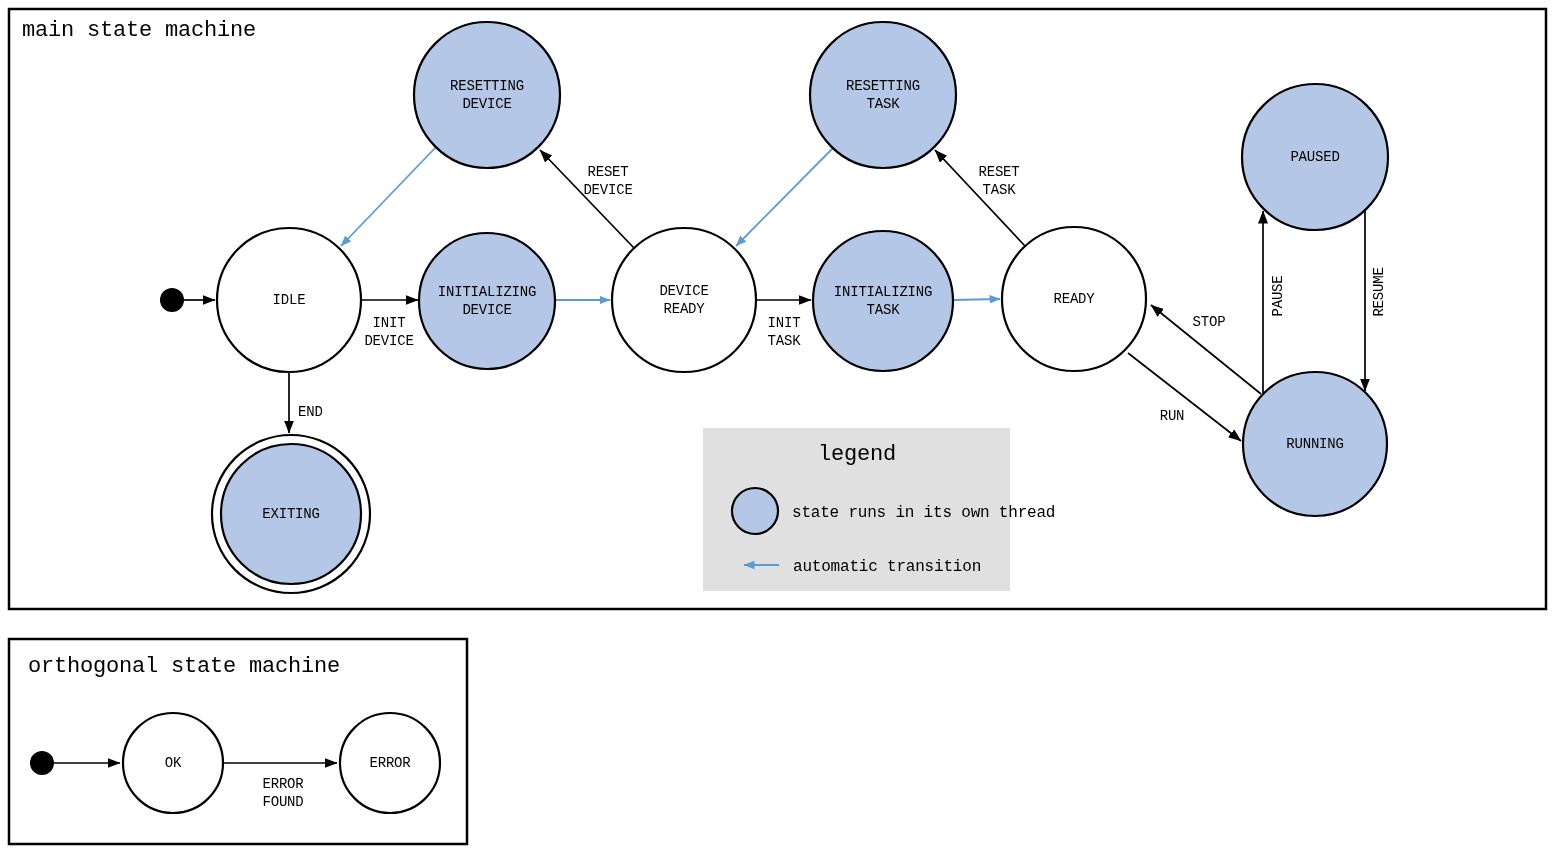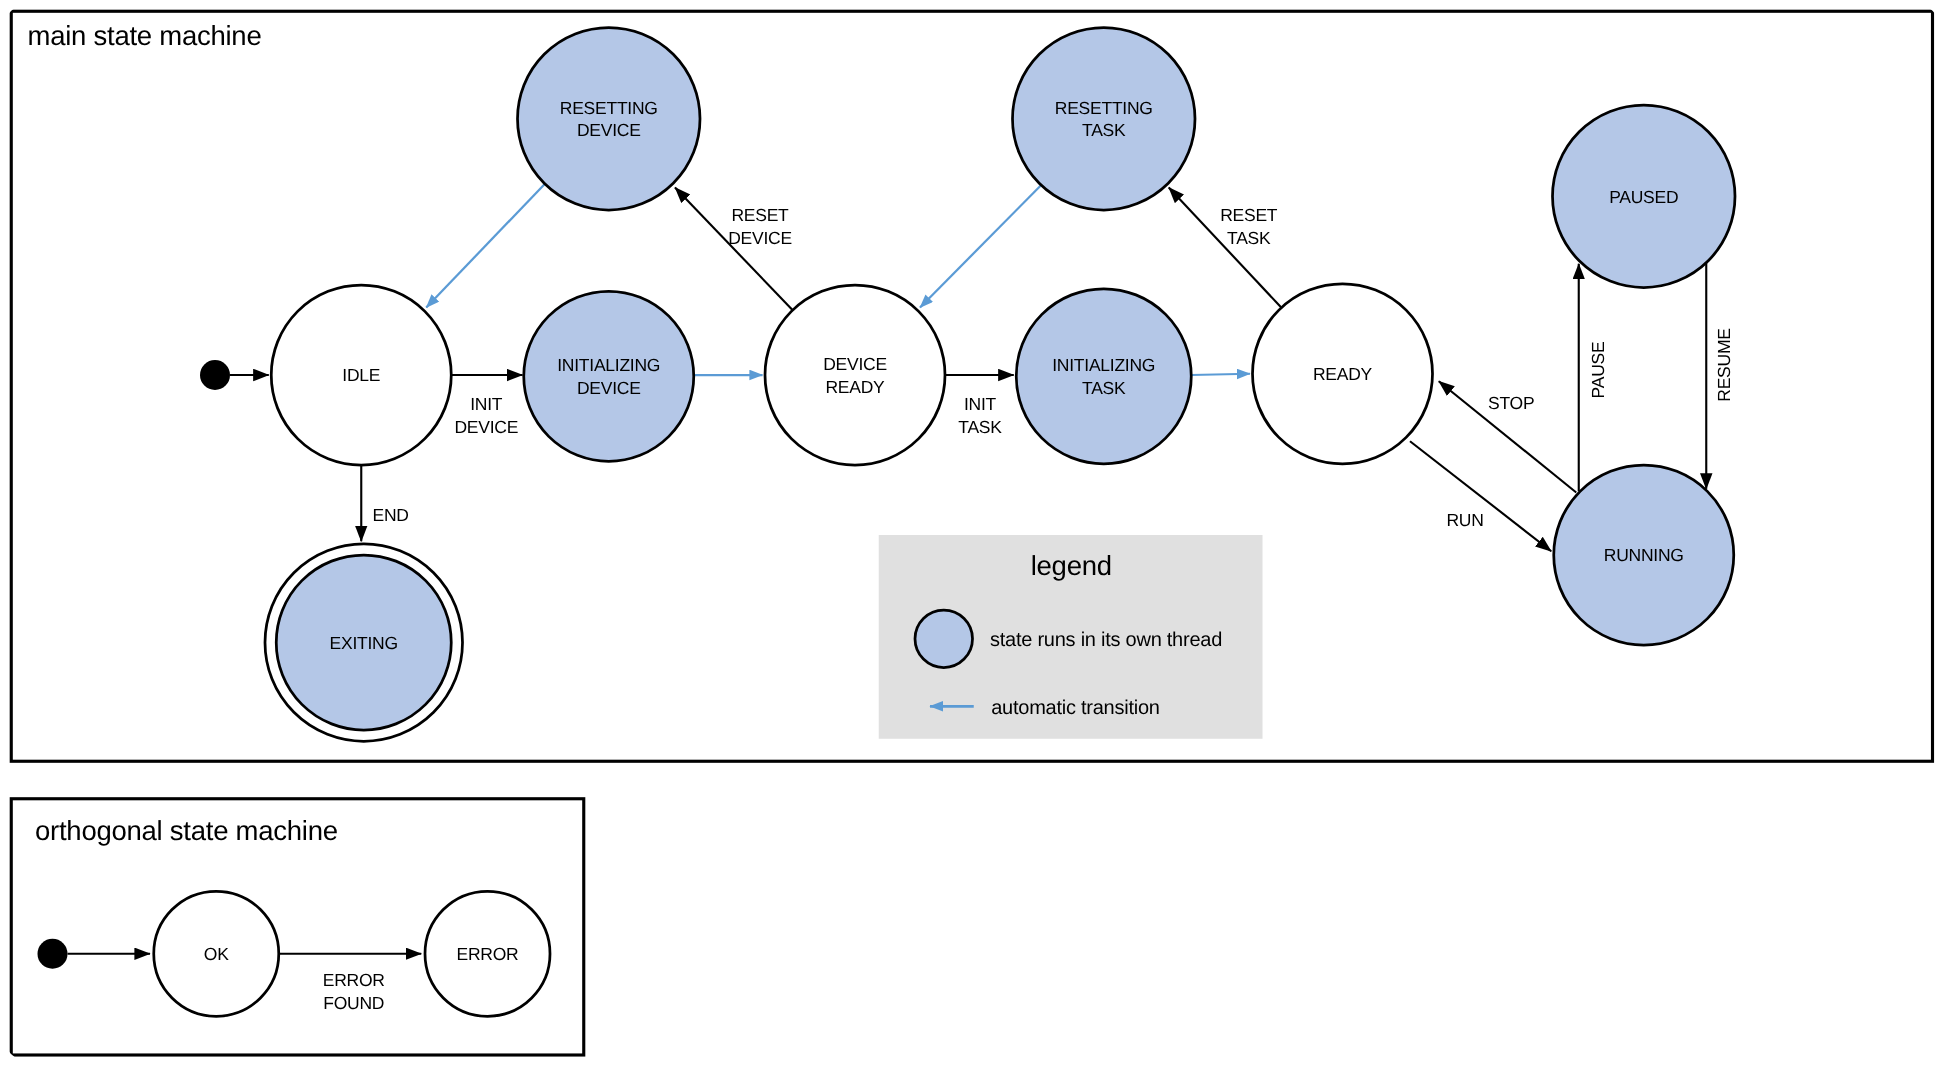--- a/index.html
+++ b/index.html
@@ -1,17 +1,17 @@
 <!DOCTYPE html>
 <html><head>
 <meta charset="utf-8">
 <style>
   html,body{margin:0;padding:0;background:#ffffff;}
   .stage{position:relative;width:1555px;height:852px;background:#ffffff;overflow:hidden;
-         font-family:Liberation Sans, sans-serif;border-radius:30px;}
+         font-family:Liberation Mono, monospace;}
   svg{display:block;position:absolute;left:0;top:0;}
   text{fill:#000000;letter-spacing:-0.2px;}
   .state-label{font-size:14px;}
   .edge-label{font-size:14px;}
   .frame-title{font-size:22px;letter-spacing:-0.2px;}
   .legend-title{font-size:22px;}
   .legend-item{font-size:16px;}
 </style>
 </head>
 <body>

